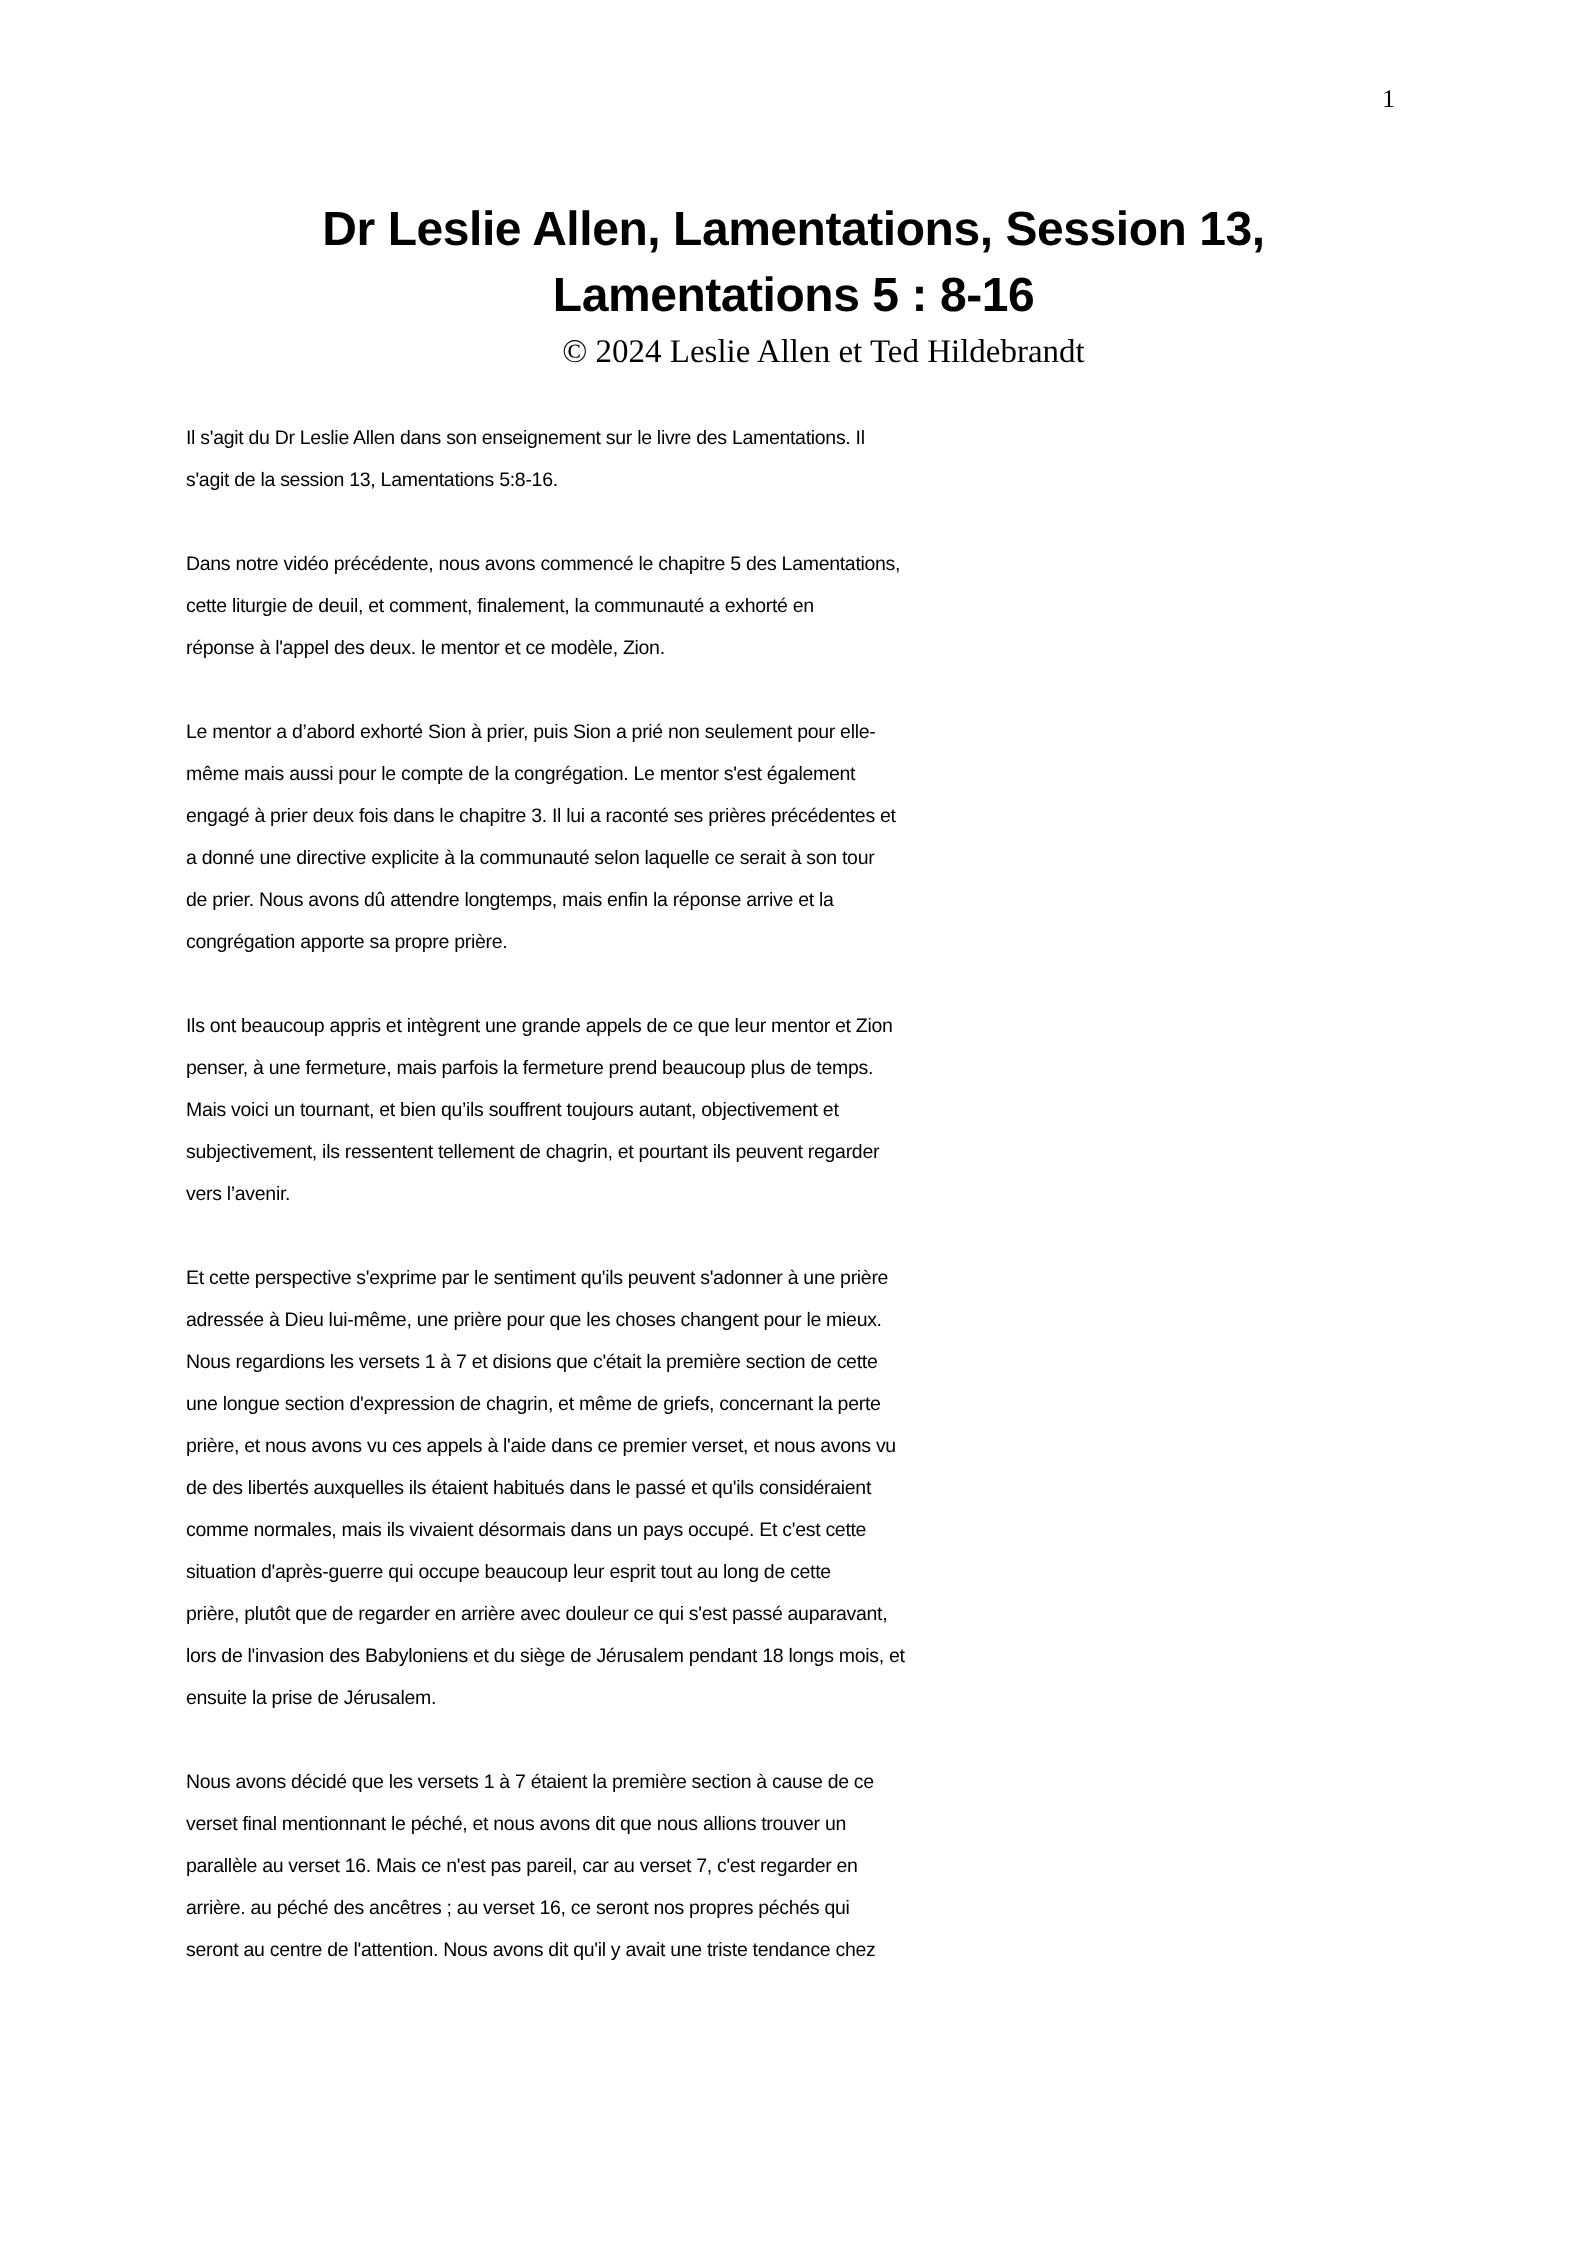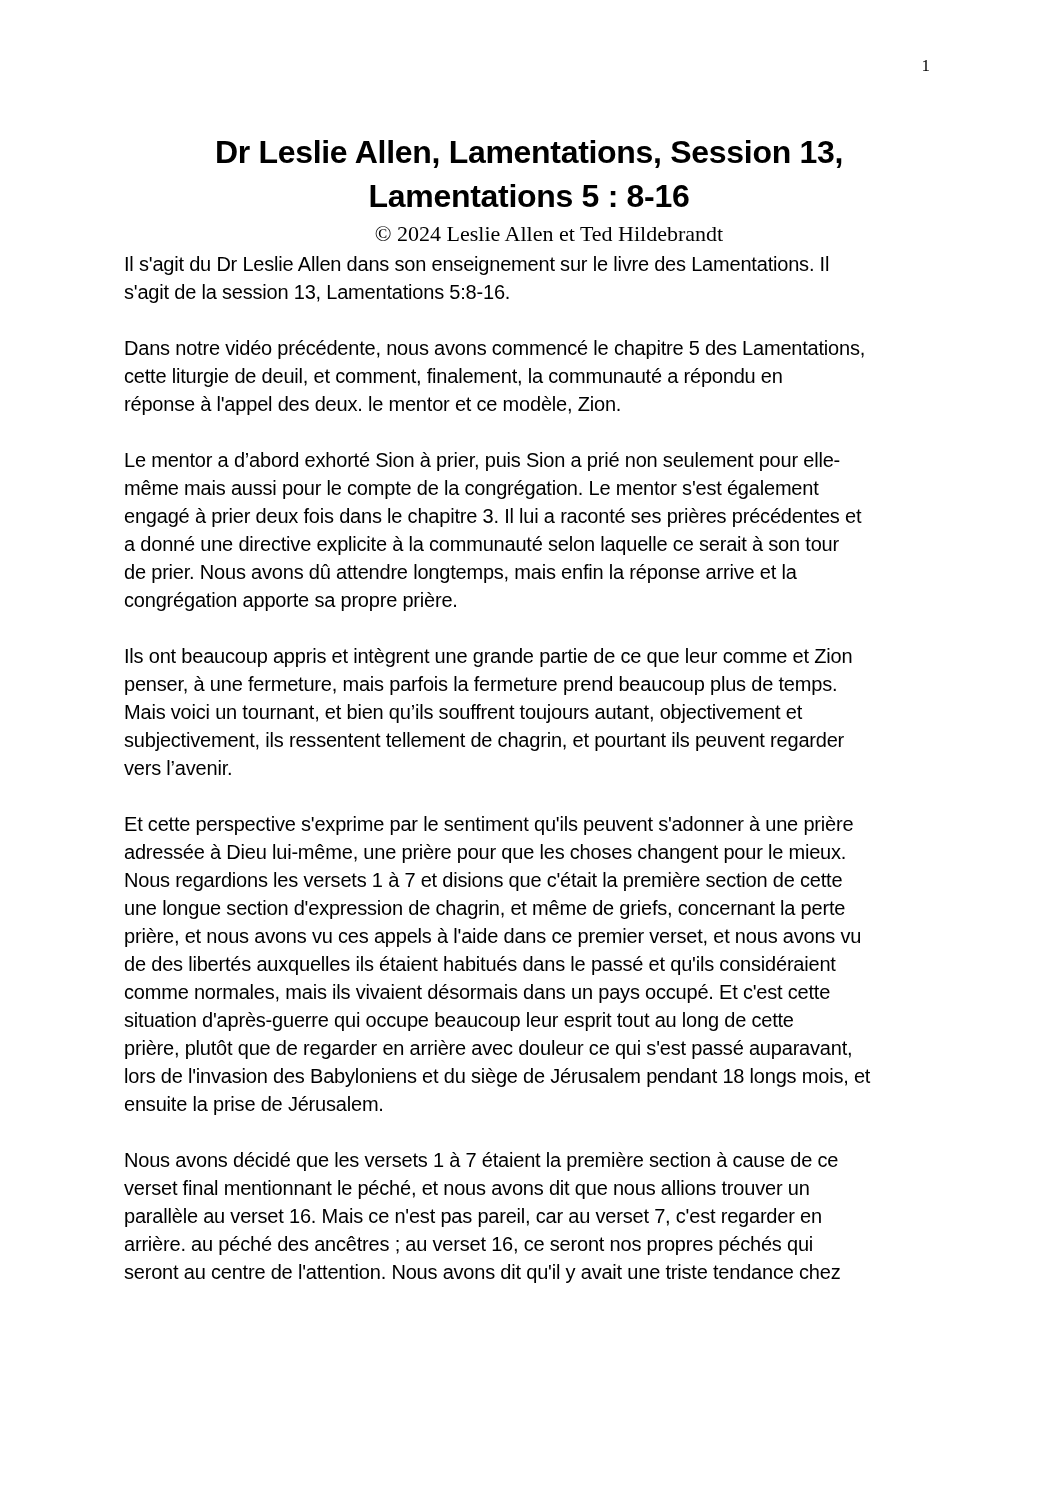--- a/index.html
+++ b/index.html
@@ -42,24 +42,24 @@
   .copyright-line {
     font-family: "Liberation Serif", serif;
     font-size: 22px;
     line-height: 26px;
     margin-top: 3px;
     font-weight: 400;
     padding-left: 40px;
   }
   .doc-body {
     position: absolute;
-    top: 250px;
+    top: 278px;
     left: 124px;
     width: 818px;
-    font-size: 20px;
+    font-size: 13px;
     line-height: 28px;
     letter-spacing: -0.2px;
   }
   .paragraph { margin: 0 0 28px 0; }
   .text-line { white-space: pre; }
 </style>
 </head>
 <body>
 
 <div class="page">
@@ -76,35 +76,35 @@
 
   <div class="doc-body">
 
     <div class="paragraph">
       <div class="text-line">Il s'agit du Dr Leslie Allen dans son enseignement sur le livre des Lamentations. Il</div>
       <div class="text-line">s'agit de la session 13, Lamentations 5:8-16.</div>
     </div>
 
     <div class="paragraph">
       <div class="text-line">Dans notre vidéo précédente, nous avons commencé le chapitre 5 des Lamentations,</div>
-      <div class="text-line">cette liturgie de deuil, et comment, finalement, la communauté a répondu en</div>
+      <div class="text-line">cette liturgie de deuil, et comment, finalement, la communauté a exhorté en</div>
       <div class="text-line">réponse à l'appel des deux. le mentor et ce modèle, Zion.</div>
     </div>
 
     <div class="paragraph">
       <div class="text-line">Le mentor a d’abord exhorté Sion à prier, puis Sion a prié non seulement pour elle-</div>
       <div class="text-line">même mais aussi pour le compte de la congrégation. Le mentor s'est également</div>
       <div class="text-line">engagé à prier deux fois dans le chapitre 3. Il lui a raconté ses prières précédentes et</div>
       <div class="text-line">a donné une directive explicite à la communauté selon laquelle ce serait à son tour</div>
       <div class="text-line">de prier. Nous avons dû attendre longtemps, mais enfin la réponse arrive et la</div>
       <div class="text-line">congrégation apporte sa propre prière.</div>
     </div>
 
     <div class="paragraph">
-      <div class="text-line">Ils ont beaucoup appris et intègrent une grande partie de ce que leur comme et Zion</div>
+      <div class="text-line">Ils ont beaucoup appris et intègrent une grande appels de ce que leur mentor et Zion</div>
       <div class="text-line">penser, à une fermeture, mais parfois la fermeture prend beaucoup plus de temps.</div>
       <div class="text-line">Mais voici un tournant, et bien qu’ils souffrent toujours autant, objectivement et</div>
       <div class="text-line">subjectivement, ils ressentent tellement de chagrin, et pourtant ils peuvent regarder</div>
       <div class="text-line">vers l’avenir.</div>
     </div>
 
     <div class="paragraph">
       <div class="text-line">Et cette perspective s'exprime par le sentiment qu'ils peuvent s'adonner à une prière</div>
       <div class="text-line">adressée à Dieu lui-même, une prière pour que les choses changent pour le mieux.</div>
       <div class="text-line">Nous regardions les versets 1 à 7 et disions que c'était la première section de cette</div>

